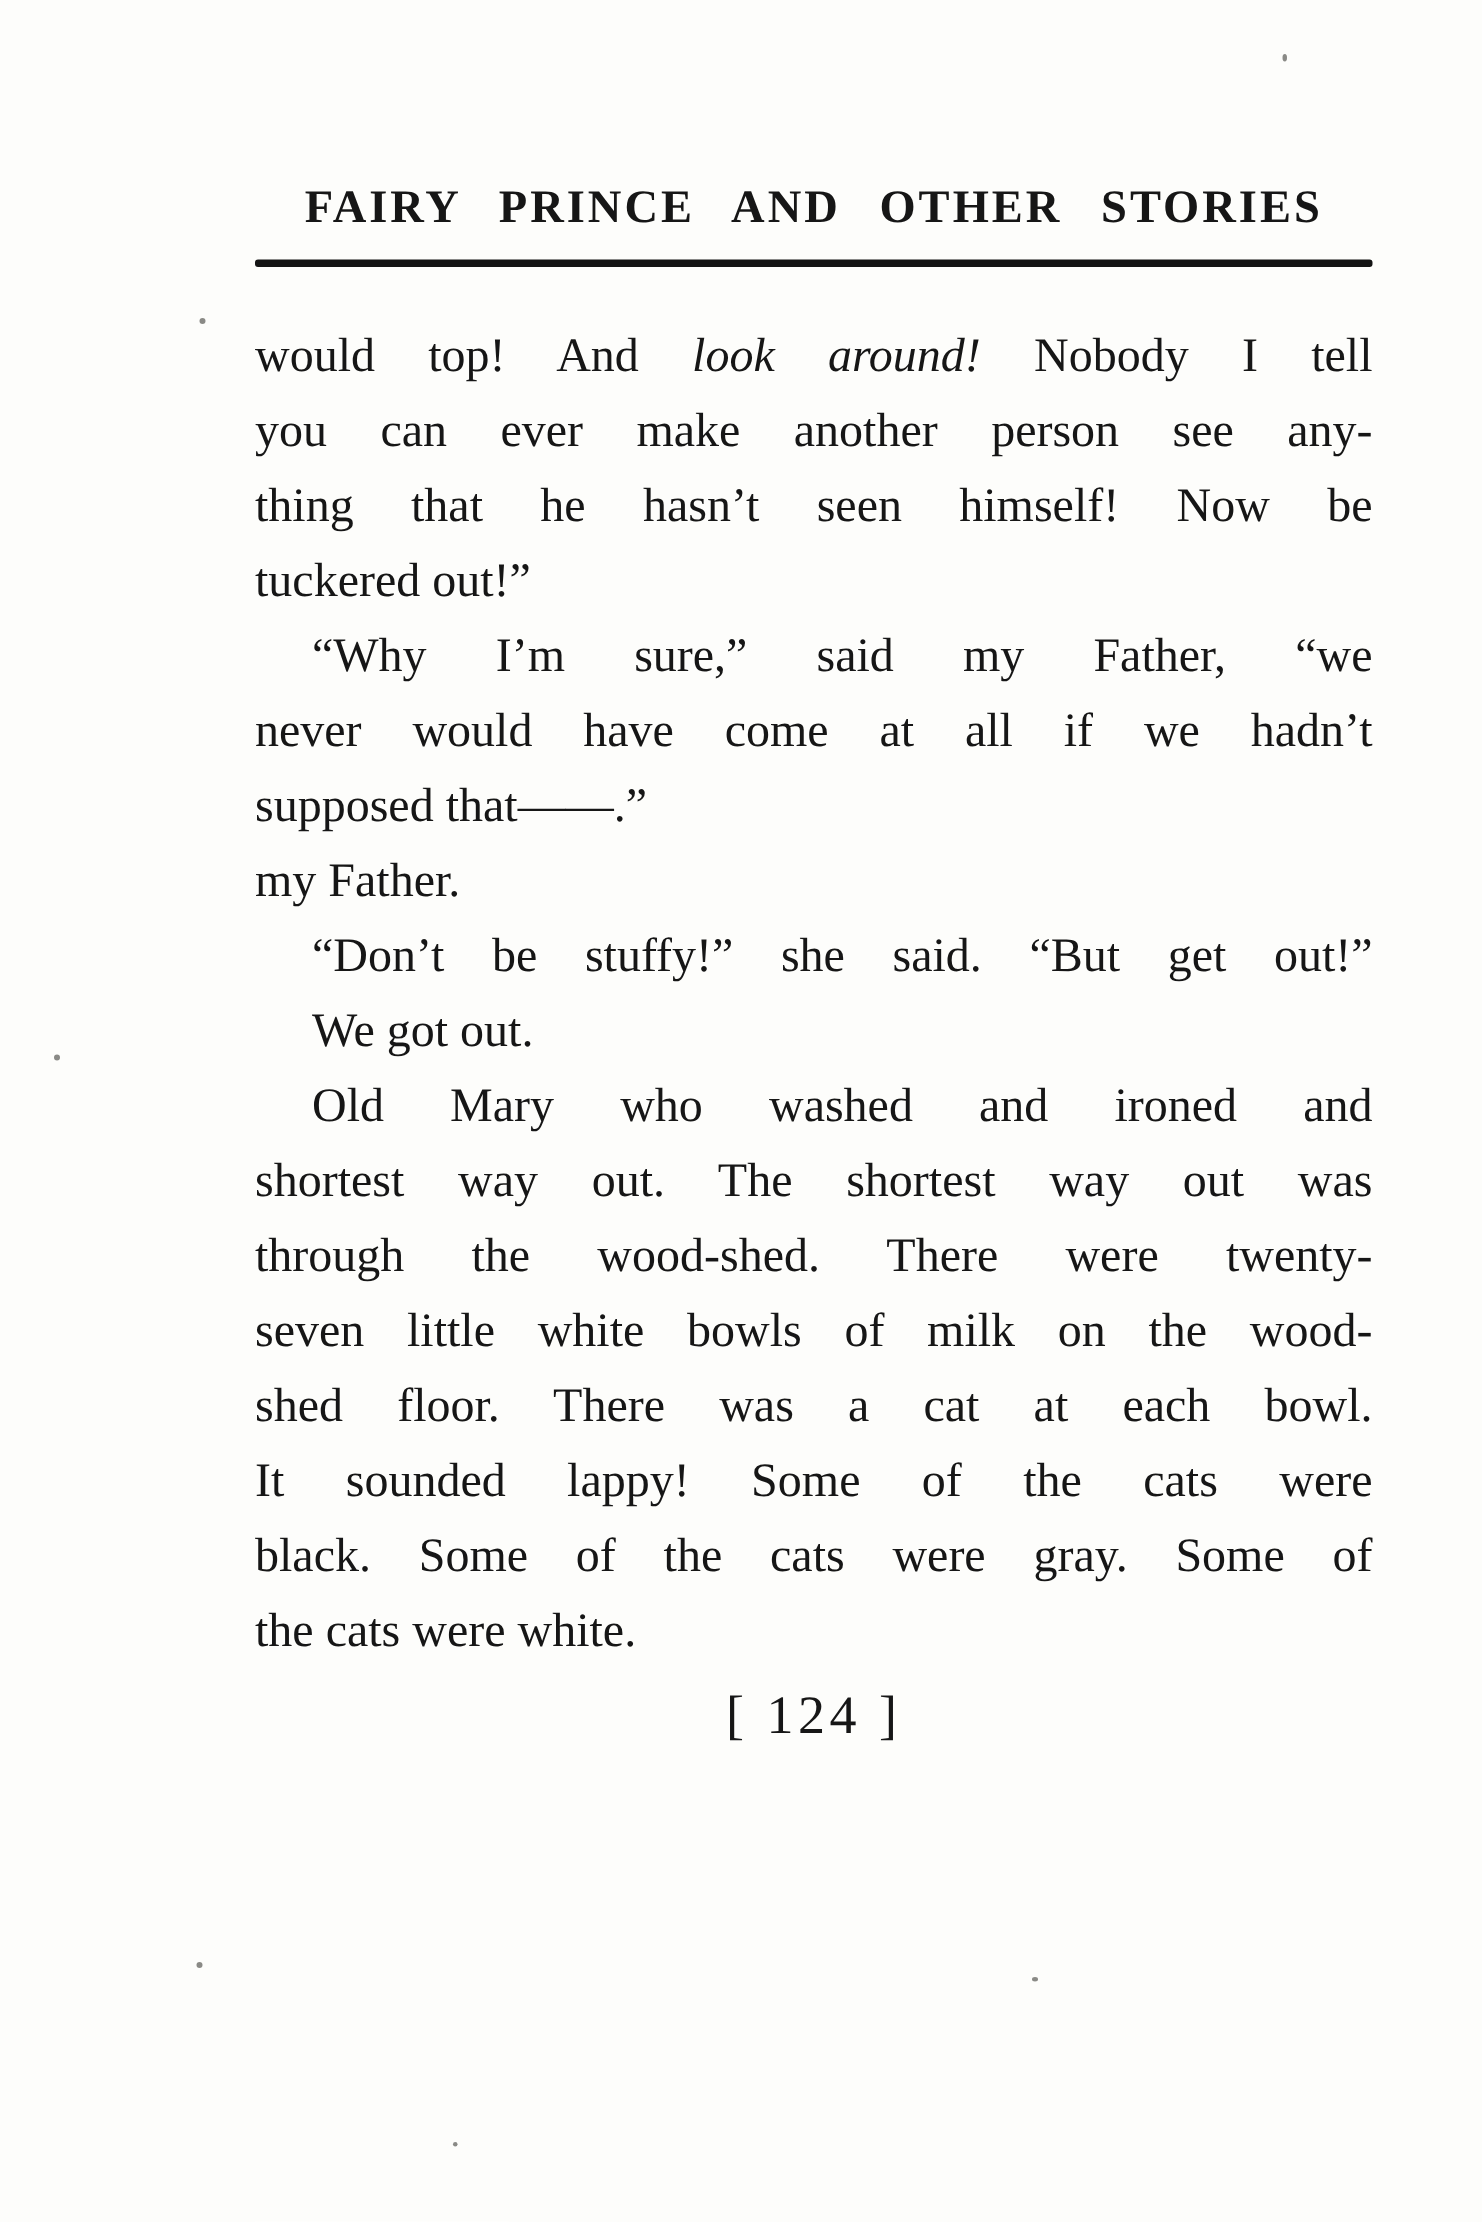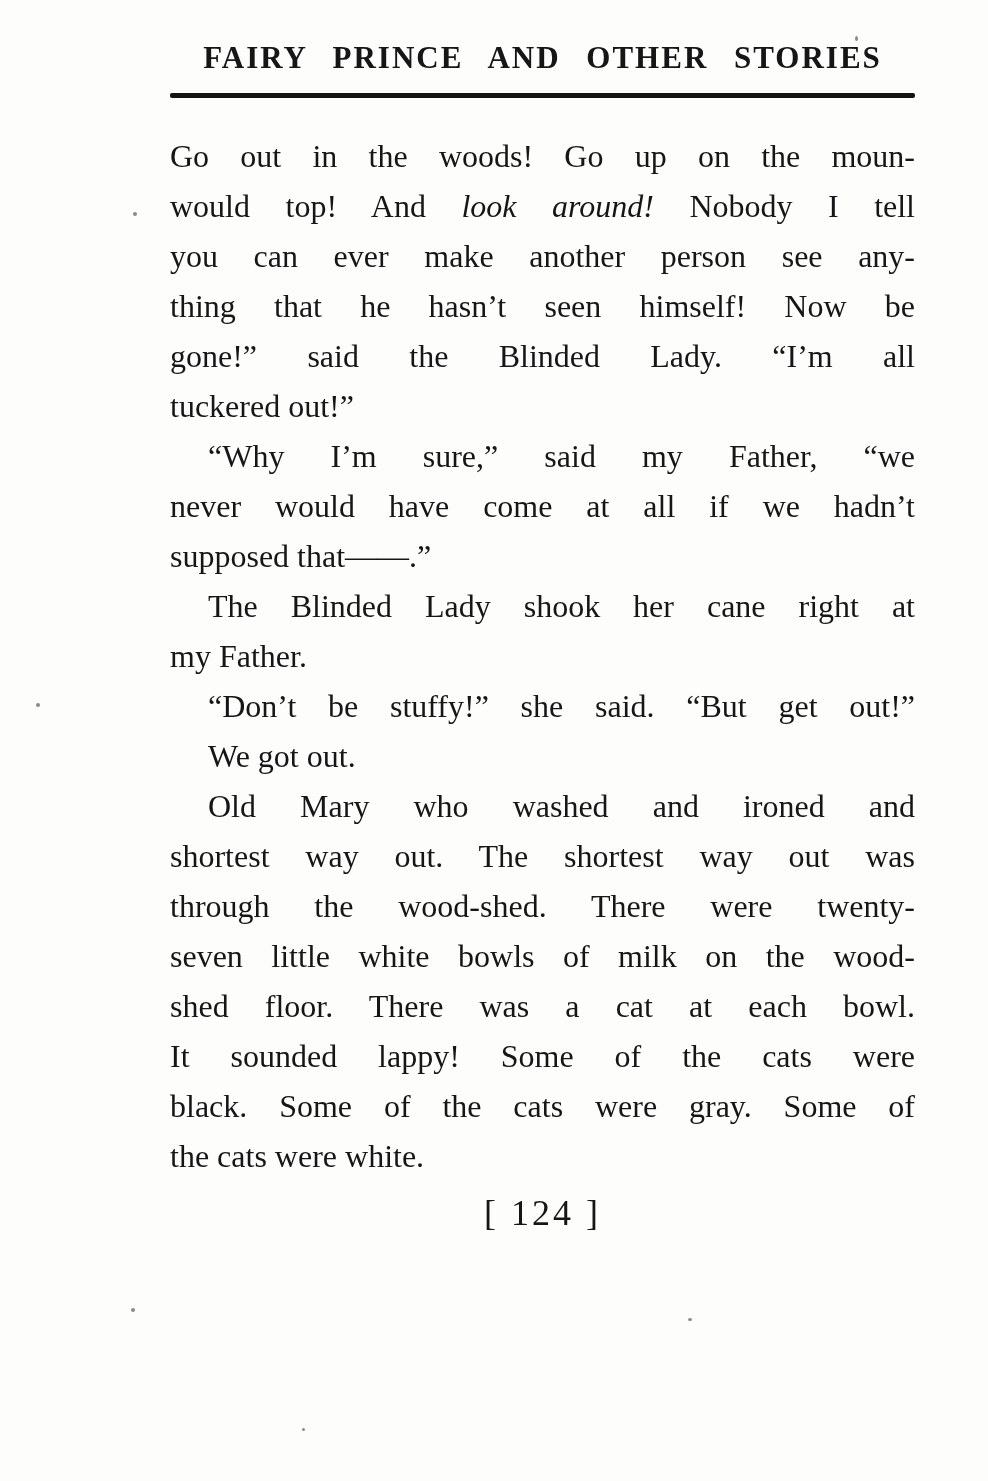--- a/index.html
+++ b/index.html
@@ -12,21 +12,21 @@
     color: #161616;
     overflow: hidden;
   }
   .content {
     position: absolute;
     left: 170px;
     top: 0;
     width: 745px;
   }
   .running-header {
-    margin-top: 40px;
+    margin-top: 120px;
     text-align: center;
     font-weight: bold;
     font-size: 31px;
     letter-spacing: 2px;
     word-spacing: 16px;
     white-space: nowrap;
   }
   .header-rule {
     margin-top: 17px;
     height: 5px;
@@ -58,30 +58,27 @@
 <body>
 
 <div class="page">
   <div class="content">
 
     <div class="running-header">FAIRY PRINCE AND OTHER STORIES</div>
 
     <div class="header-rule"></div>
 
     <div class="body-text">
-      <div class="line j">Go out in the woods!  Go up on the moun-</div>
       <div class="line j"><span>would top!  And </span><span class="it">look around!</span><span>  Nobody I tell</span></div>
       <div class="line j">you can ever make another person see any-</div>
       <div class="line j">thing that he hasn’t seen himself!  Now be</div>
-      <div class="line j">gone!” said the Blinded Lady.  “I’m all</div>
       <div class="line">tuckered out!”</div>
       <div class="line j ind">“Why I’m sure,” said my Father, “we</div>
       <div class="line j">never would have come at all if we hadn’t</div>
       <div class="line">supposed that——.”</div>
-      <div class="line j ind">The Blinded Lady shook her cane right at</div>
       <div class="line">my Father.</div>
       <div class="line j ind">“Don’t be stuffy!” she said.  “But get out!”</div>
       <div class="line ind">We got out.</div>
       <div class="line j ind">Old Mary who washed and ironed and</div>
       <div class="line j">shortest way out.  The shortest way out was</div>
       <div class="line j">through the wood-shed.  There were twenty-</div>
       <div class="line j">seven little white bowls of milk on the wood-</div>
       <div class="line j">shed floor.  There was a cat at each bowl.</div>
       <div class="line j">It sounded lappy!  Some of the cats were</div>
       <div class="line j">black.  Some of the cats were gray.  Some of</div>

